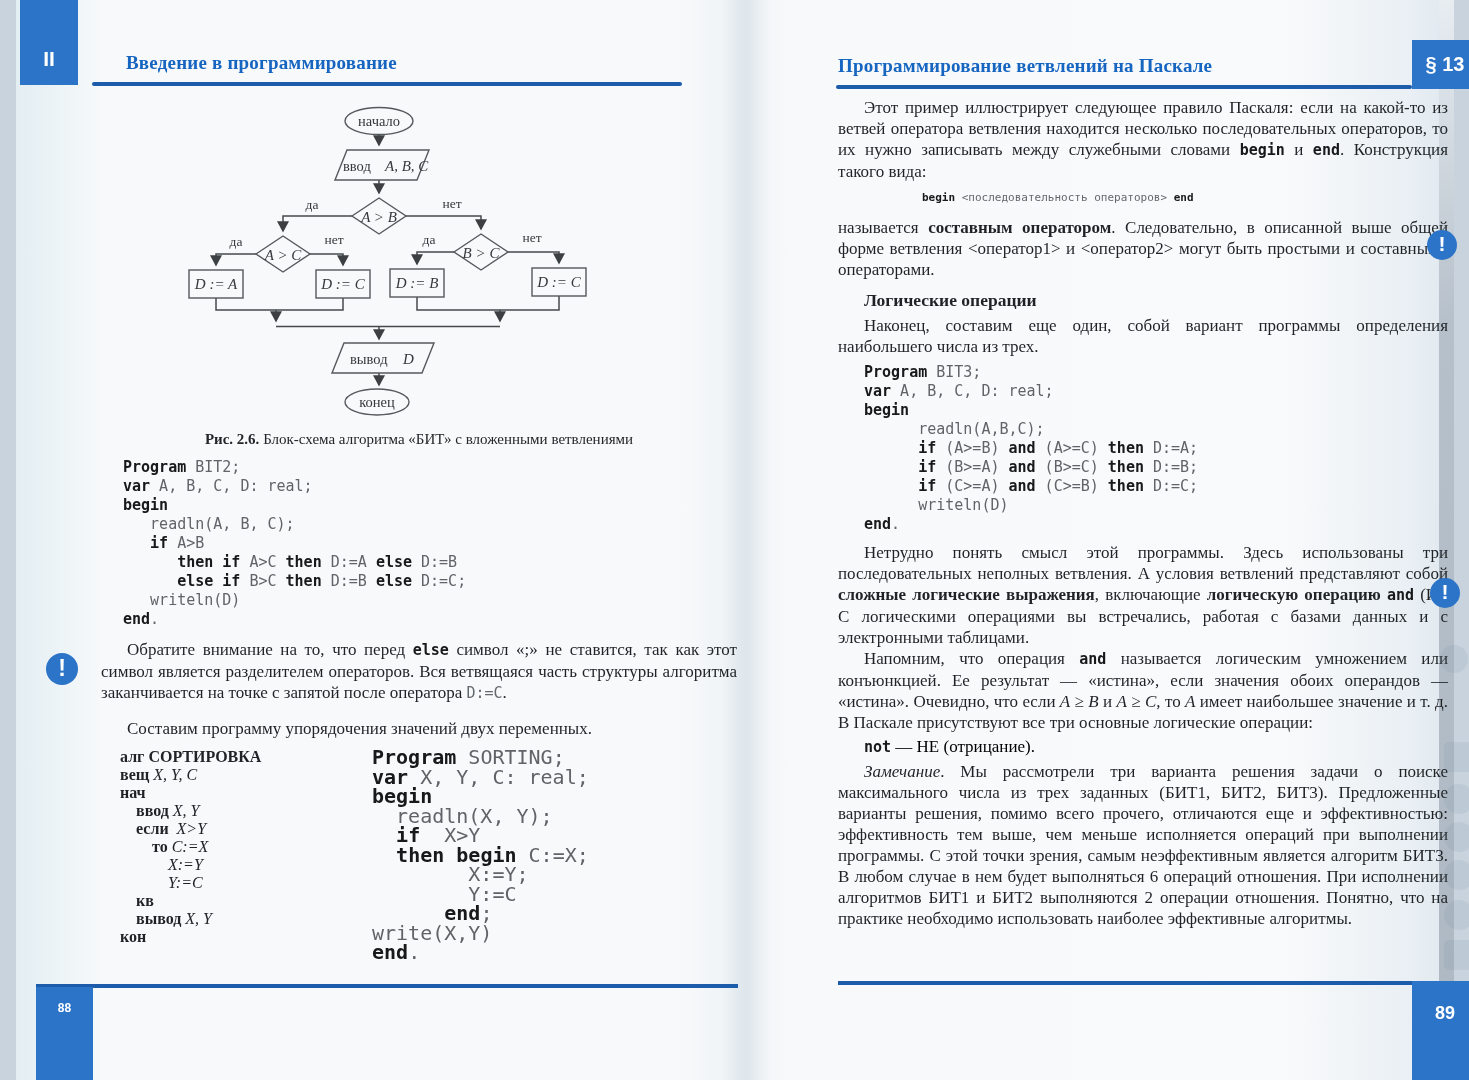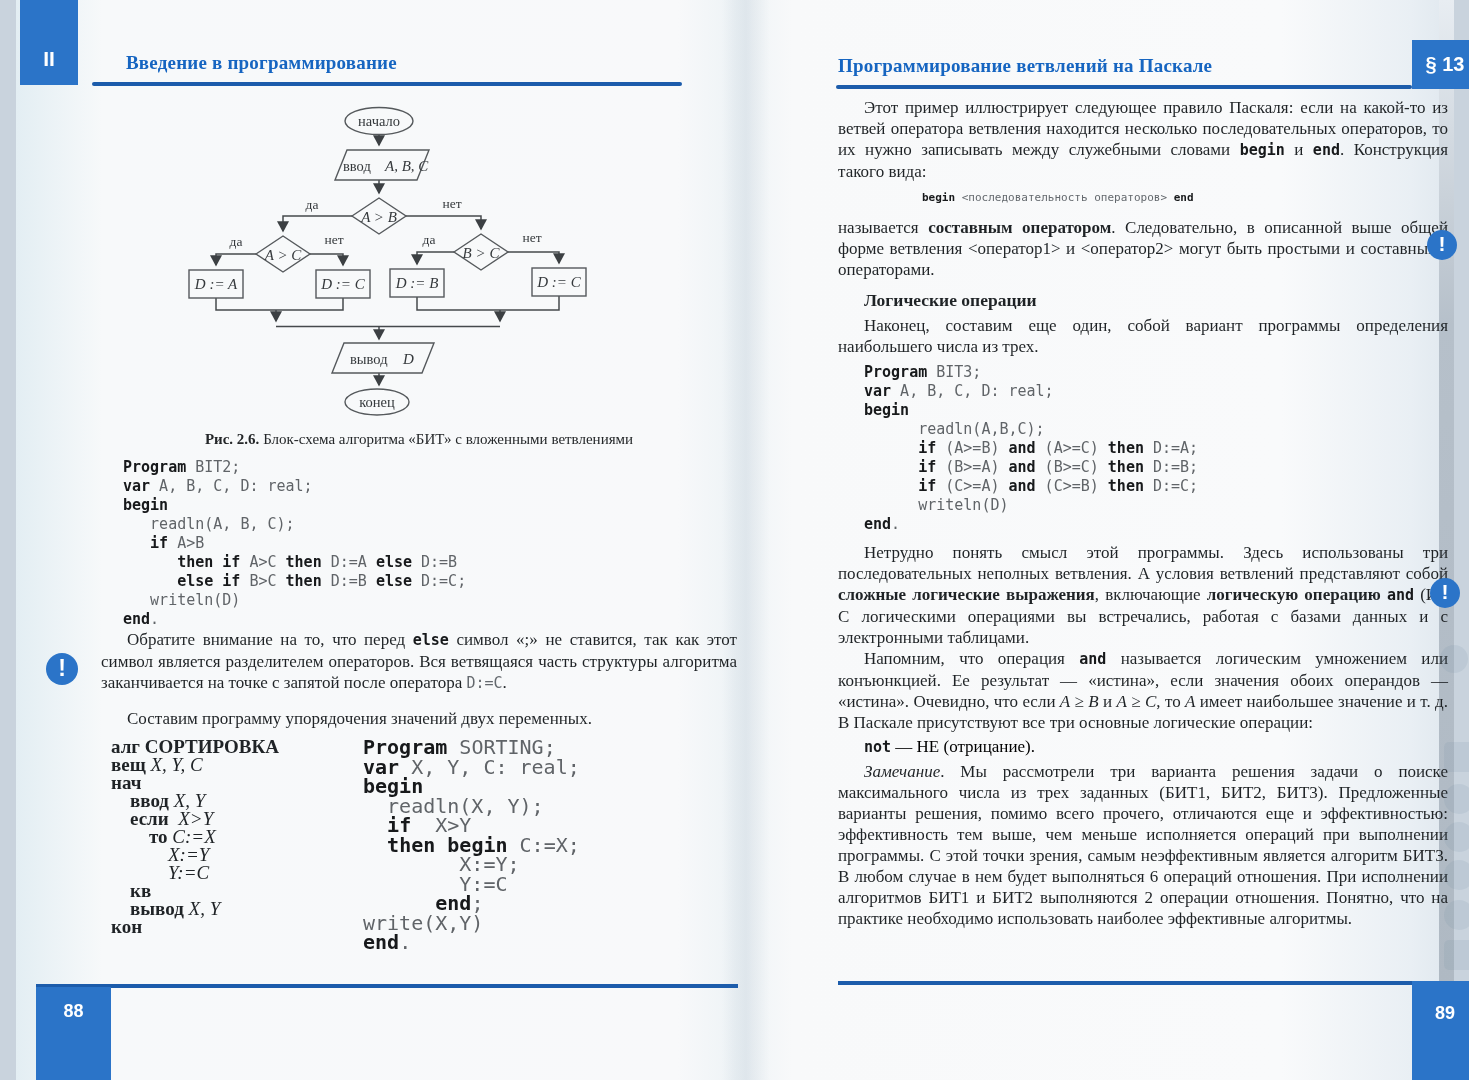--- a/index.html
+++ b/index.html
@@ -20,21 +20,21 @@
   .hdr-title{position:absolute;font-family:Liberation Serif, serif;font-weight:bold;font-size:19px;color:#1665c1;letter-spacing:.2px;}
   .badge{position:absolute;background:#2b74c8;color:#fff;font-family:"Liberation Sans",sans-serif;font-weight:bold;display:flex;align-items:center;justify-content:center;}
   #badge-part{left:4px;top:0;width:58px;height:85px;font-size:21px;align-items:flex-end;padding-bottom:14px;box-sizing:border-box;}
   #badge-section{left:1396px;top:40px;width:66px;height:49px;font-size:20px;}
   .hdr-rule{position:absolute;background:#1c5cab;border-radius:2px;}
   #rule-left{left:76px;top:82px;width:590px;height:4px;}
   #rule-right{left:820px;top:85px;width:576px;height:3.5px;}
   
   #rule-bot-left{left:20px;top:984px;width:702px;height:3.5px;position:absolute;background:#1c5cab;}
   #rule-bot-right{left:822px;top:981px;width:574px;height:3.5px;position:absolute;background:#1c5cab;}
-  #badge-p88{left:20px;top:987px;width:75px;height:93px;font-size:18px;align-items:flex-start;padding-top:14px;box-sizing:border-box;}
+  #badge-p88{left:20px;top:987px;width:57px;height:93px;font-size:12px;align-items:flex-start;padding-top:14px;box-sizing:border-box;}
   #badge-p89{left:1396px;top:981px;width:66px;height:99px;font-size:18px;align-items:flex-start;padding-top:22px;box-sizing:border-box;}
 
   
   .alert{position:absolute;width:32px;height:32px;border-radius:50%;background:#2b74c8;color:#fff;
     font-family:"Liberation Sans",sans-serif;font-weight:bold;font-size:23px;line-height:30px;text-align:center;}
   .ghost{position:absolute;opacity:.13;background:#6d8ba3;}
   .ghost.c{border-radius:50%;}
   .ghost.s{border-radius:5px;}
 
   
@@ -52,21 +52,21 @@
 
   .codeblock{margin:10px 0 0 22px;font-size:15px;line-height:19px;white-space:pre;}
   .codeblock .sg-c{color:#606468;}
   .caption{margin-top:4px;text-align:center;font-size:15px;color:#242729;}
   .sec-heading{font-family:"Liberation Serif",serif;font-weight:bold;font-size:17.5px;color:#1f2326;margin:10px 0 4px 26px;}
   .compound{margin:5px 0 9px 84px;font-size:11px;line-height:21px;white-space:pre;}
   .logic-list{margin:2px 0 0 26px;font-size:17px;line-height:23px;white-space:pre;}
   .logic-list .sg-k,.logic-list .sg-c{font-size:15px;}
 
   #two-cols{display:flex;margin-top:9px;}
-  #algo-col{margin-left:10px;width:252px;font-size:19px;line-height:18px;white-space:pre;color:#1f2326;}
+  #algo-col{margin-left:19px;width:252px;font-size:16px;line-height:18px;white-space:pre;color:#1f2326;}
   #pascal-col{font-size:20px;line-height:19.5px;white-space:pre;}
 
   
   #fc-wrap{margin-left:44px;width:560px;height:332px;}
   svg text{font-family:"Liberation Serif",serif;fill:#35393c;}
   .fc-shape{fill:none;stroke:#55595c;stroke-width:1.4;}
   .fc-line{fill:none;stroke:#45494c;stroke-width:1.5;}
   .fc-lab{font-size:14.5px;}
   .fc-var{font-size:15px;font-style:italic;}
   .fc-yn{font-size:13.5px;}
@@ -143,21 +143,21 @@
         <text class="fc-lab" x="205" y="268.5">вывод</text>
         <text class="fc-var" x="258" y="268.5">D</text>
         <text class="fc-lab" x="232" y="312" text-anchor="middle">конец</text>
       </svg>
     </div>
 
     <div class="caption"><span class="sg-b">Рис. 2.6.</span><span class="sg-t"> Блок-схема алгоритма «БИТ» с вложенными ветвлениями</span></div>
 
     <div class="codeblock"><div><span class="sg-k">Program</span><span class="sg-c"> BIT2;</span></div><div><span class="sg-k">var</span><span class="sg-c"> A, B, C, D: real;</span></div><div><span class="sg-k">begin</span></div><div><span class="sg-c">   readln(A, B, C);</span></div><div><span class="sg-c">   </span><span class="sg-k">if</span><span class="sg-c"> A&gt;B</span></div><div><span class="sg-c">      </span><span class="sg-k">then</span><span class="sg-c"> </span><span class="sg-k">if</span><span class="sg-c"> A&gt;C </span><span class="sg-k">then</span><span class="sg-c"> D:=A </span><span class="sg-k">else</span><span class="sg-c"> D:=B</span></div><div><span class="sg-c">      </span><span class="sg-k">else</span><span class="sg-c"> </span><span class="sg-k">if</span><span class="sg-c"> B&gt;C </span><span class="sg-k">then</span><span class="sg-c"> D:=B </span><span class="sg-k">else</span><span class="sg-c"> D:=C;</span></div><div><span class="sg-c">   writeln(D)</span></div><div><span class="sg-k">end</span><span class="sg-c">.</span></div></div>
 
-    <p class="para" style=""><span class="sg-t">Обратите внимание на то, что перед </span><span class="sg-k">else</span><span class="sg-t"> символ «;» не ставится, так как этот символ является разделителем операторов. Вся ветвящаяся часть структуры алгоритма заканчивается на точке с запятой после оператора </span><span class="sg-c">D:=C</span><span class="sg-t">.</span></p>
+    <p class="para" style="margin-top:10px;"><span class="sg-t">Обратите внимание на то, что перед </span><span class="sg-k">else</span><span class="sg-t"> символ «;» не ставится, так как этот символ является разделителем операторов. Вся ветвящаяся часть структуры алгоритма заканчивается на точке с запятой после оператора </span><span class="sg-c">D:=C</span><span class="sg-t">.</span></p>
     <p class="para" style="margin-top:14px;"><span class="sg-t">Составим программу упорядочения значений двух переменных.</span></p>
 
     <div id="two-cols">
       <div id="algo-col"><div><span class="sg-b">алг СОРТИРОВКА</span></div><div><span class="sg-b">вещ </span><span class="sg-i">X, Y, C</span></div><div><span class="sg-b">нач</span></div><div><span class="sg-t">    </span><span class="sg-b">ввод </span><span class="sg-i">X, Y</span></div><div><span class="sg-t">    </span><span class="sg-b">если  </span><span class="sg-i">X&gt;Y</span></div><div><span class="sg-t">        </span><span class="sg-b">то </span><span class="sg-i">C:=X</span></div><div><span class="sg-t">            </span><span class="sg-i">X:=Y</span></div><div><span class="sg-t">            </span><span class="sg-i">Y:=C</span></div><div><span class="sg-t">    </span><span class="sg-b">кв</span></div><div><span class="sg-t">    </span><span class="sg-b">вывод </span><span class="sg-i">X, Y</span></div><div><span class="sg-b">кон</span></div></div>
       <div id="pascal-col" class="codeblock" style="margin:0;"><div><span class="sg-k">Program</span><span class="sg-c"> SORTING;</span></div><div><span class="sg-k">var</span><span class="sg-c"> X, Y, C: real;</span></div><div><span class="sg-k">begin</span></div><div><span class="sg-c">  readln(X, Y);</span></div><div><span class="sg-c">  </span><span class="sg-k">if</span><span class="sg-c">  X&gt;Y</span></div><div><span class="sg-c">  </span><span class="sg-k">then</span><span class="sg-c"> </span><span class="sg-k">begin</span><span class="sg-c"> C:=X;</span></div><div><span class="sg-c">        X:=Y;</span></div><div><span class="sg-c">        Y:=C</span></div><div><span class="sg-c">      </span><span class="sg-k">end</span><span class="sg-c">;</span></div><div><span class="sg-c">write(X,Y)</span></div><div><span class="sg-k">end</span><span class="sg-c">.</span></div></div>
     </div>
   </div>
 
   <div id="right-col">
     <p class="para"><span class="sg-t">Этот пример иллюстрирует следующее правило Паскаля: если на какой-то из ветвей оператора ветвления находится несколько последовательных операторов, то их нужно записывать между служебными словами </span><span class="sg-k">begin</span><span class="sg-t"> и </span><span class="sg-k">end</span><span class="sg-t">. Конструкция такого вида:</span></p>

